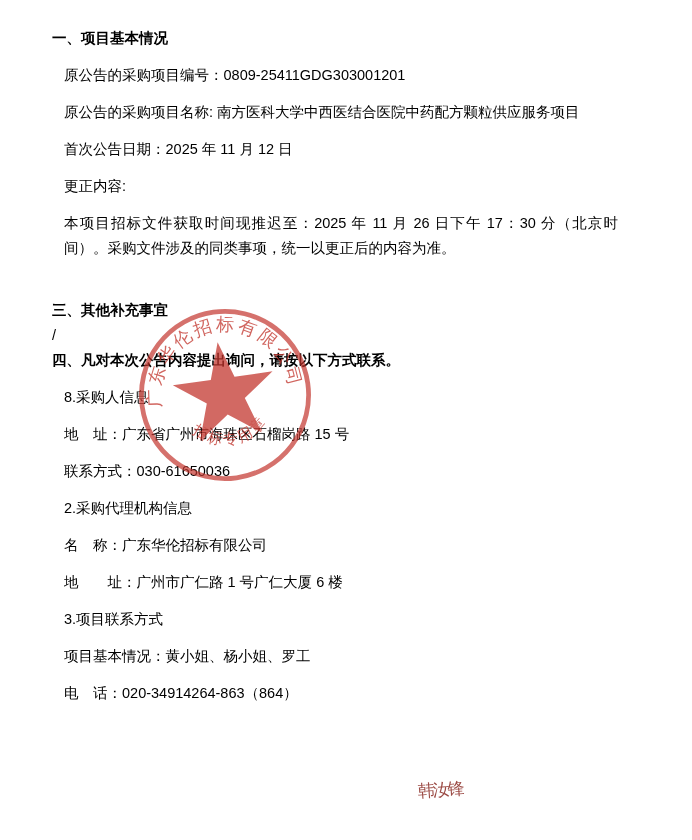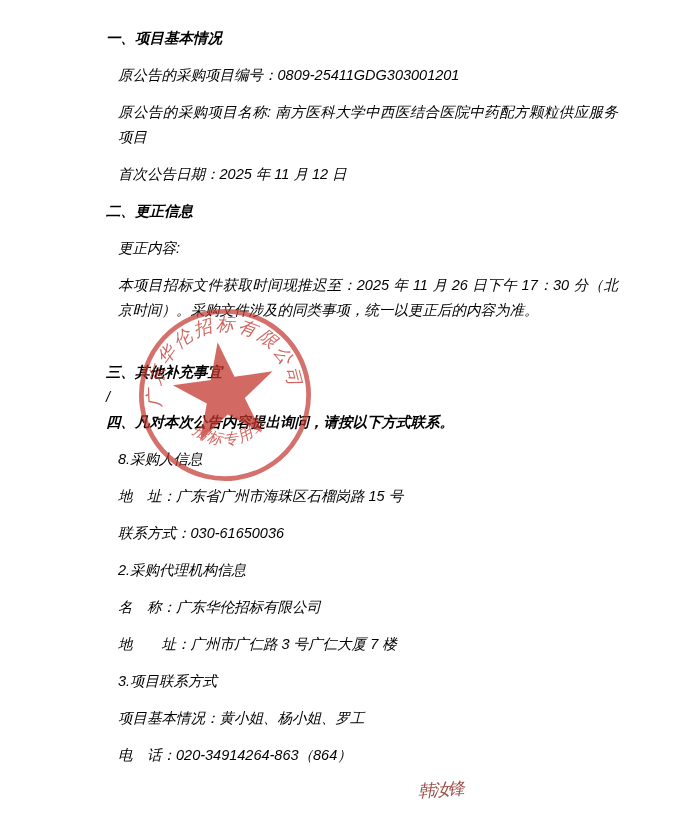--- a/index.html
+++ b/index.html
@@ -13,22 +13,21 @@
     position: relative;
     font-family: "Liberation Sans", "DejaVu Sans", sans-serif;
     color: #000000;
     overflow: hidden;
   }
   .page {
     position: relative;
     width: 692px;
     height: 840px;
     box-sizing: border-box;
-    padding: 26px 62px 0 106px;
-    font-style: italic;
+    padding: 26px 62px 0 52px;
   }
   .doc {
     position: relative;
     z-index: 2;
     font-size: 14.5px;
     line-height: 25px;
   }
   .heading {
     font-weight: bold;
     margin: 0;
@@ -81,33 +80,32 @@
 </head>
 <body>
 
 <div class="page">
 
   <div class="doc" id="doc-body">
       <div class="heading">一、项目基本情况</div>
       <div class="para">原公告的采购项目编号：0809-25411GDG303001201</div>
       <div class="para">原公告的采购项目名称: 南方医科大学中西医结合医院中药配方颗粒供应服务项目</div>
       <div class="para">首次公告日期：2025 年 11 月 12 日</div>
-      <div class="heading">二、更正信息</div>
       <div class="para">更正内容:</div>
       <div class="para">本项目招标文件获取时间现推迟至：2025 年 11 月 26 日下午 17：30 分（北京时间）。采购文件涉及的同类事项，统一以更正后的内容为准。</div>
       <div class="blank"></div>
       <div class="heading">三、其他补充事宜</div>
       <div class="slash">/</div>
       <div class="heading">四、凡对本次公告内容提出询问，请按以下方式联系。</div>
       <div class="para">8.采购人信息</div>
       <div class="para">地　址：广东省广州市海珠区石榴岗路 15 号</div>
       <div class="para">联系方式：030-61650036</div>
       <div class="para">2.采购代理机构信息</div>
       <div class="para">名　称：广东华伦招标有限公司</div>
-      <div class="para">地　　址：广州市广仁路 3 号广仁大厦 7 楼</div>
+      <div class="para">地　　址：广州市广仁路 1 号广仁大厦 6 楼</div>
       <div class="para">3.项目联系方式</div>
       <div class="para">项目基本情况：黄小姐、杨小姐、罗工</div>
       <div class="para">电　话：020-34914264-863（864）</div>
     </div>
 
   <div class="seal">
     <svg viewBox="0 0 200 200" width="190" height="190" aria-hidden="true">
       <g transform="rotate(-8 100 100)">
         <circle cx="100" cy="100" r="88" fill="none" stroke="#c2342c" stroke-width="5" opacity="0.85"></circle>
         <path d="M100 44 L112.6 82.3 L153 82.3 L120.2 106.1 L132.8 144.4 L100 120.6 L67.2 144.4 L79.8 106.1 L47 82.3 L87.4 82.3 Z" fill="#c2342c" opacity="0.9"></path>

